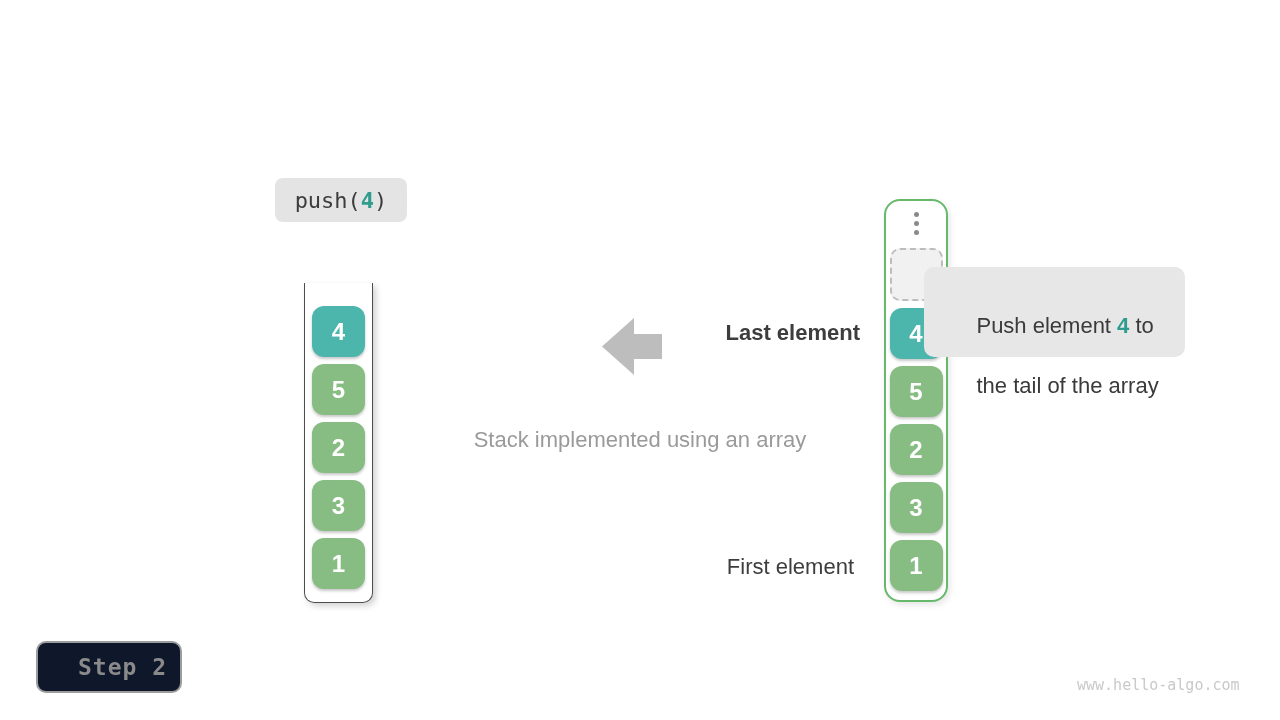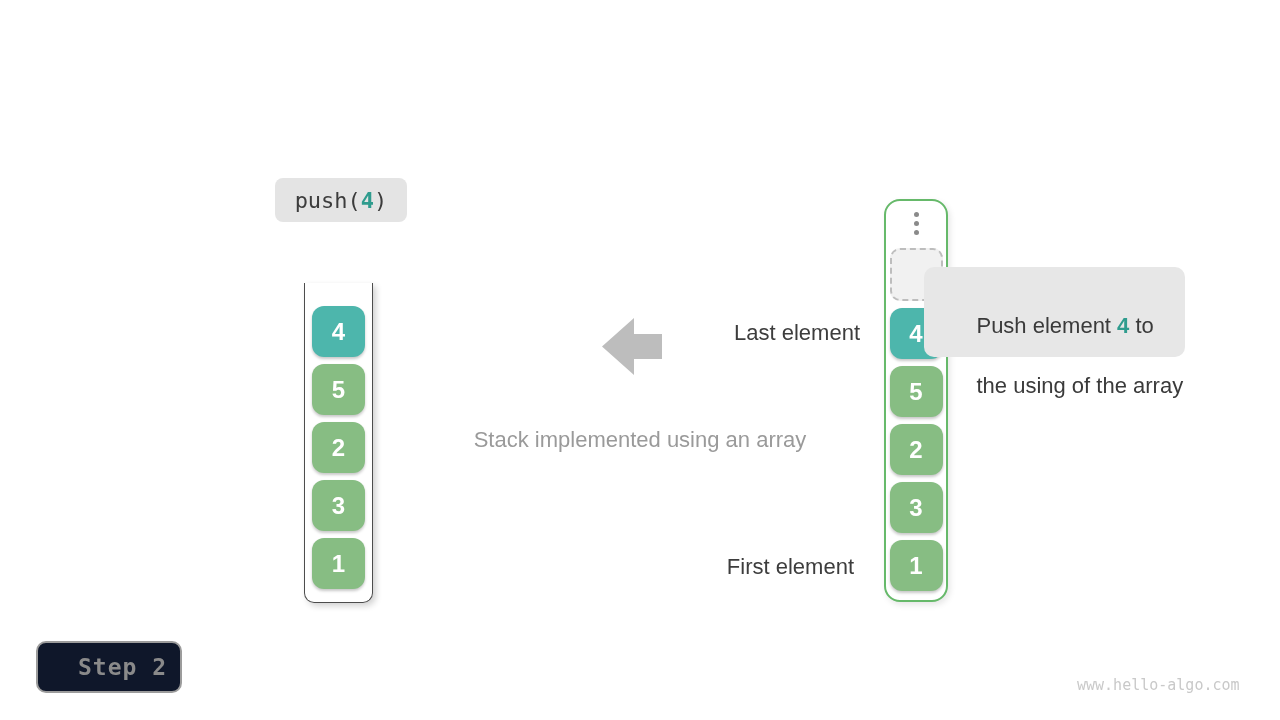--- a/index.html
+++ b/index.html
@@ -61,21 +61,21 @@
     left: 602px; top: 318px;
     width: 60px; height: 57px;
   }
   .arrow svg { display: block; }
 
   
   .label-last {
     position: absolute;
     left: 620px; top: 320px; width: 240px;
     text-align: right;
-    font-size: 22px; font-weight: normal;
+    font-size: 22px; font-weight: bold;
     color: #3d3d3d;
   }
   .caption {
     position: absolute;
     left: 430px; top: 427px; width: 420px;
     text-align: center;
     font-size: 22px;
     color: var(--label-gray, #9a9a9a);
   }
   .label-first {
@@ -193,20 +193,20 @@
     <div class="empty-slot"></div>
     <div class="cell teal">4</div>
     <div class="cell">5</div>
     <div class="cell">2</div>
     <div class="cell">3</div>
     <div class="cell">1</div>
   </div>
 
   <div class="tooltip">
     <span>Push element </span><span class="hl-teal">4</span><span> to</span><br>
-    <span>the using of the array</span>
+    <span>the tail of the array</span>
   </div>
 
   <div class="step-badge">Step 2</div>
 
   <div class="watermark">www.hello-algo.com</div>
 
 </div>
 
 </body></html>

